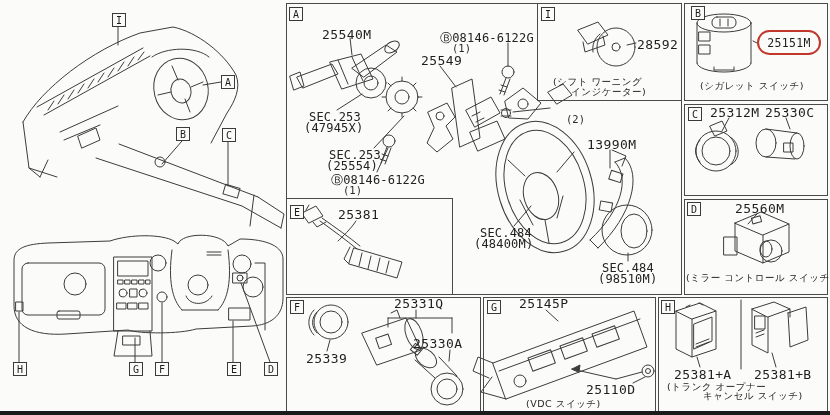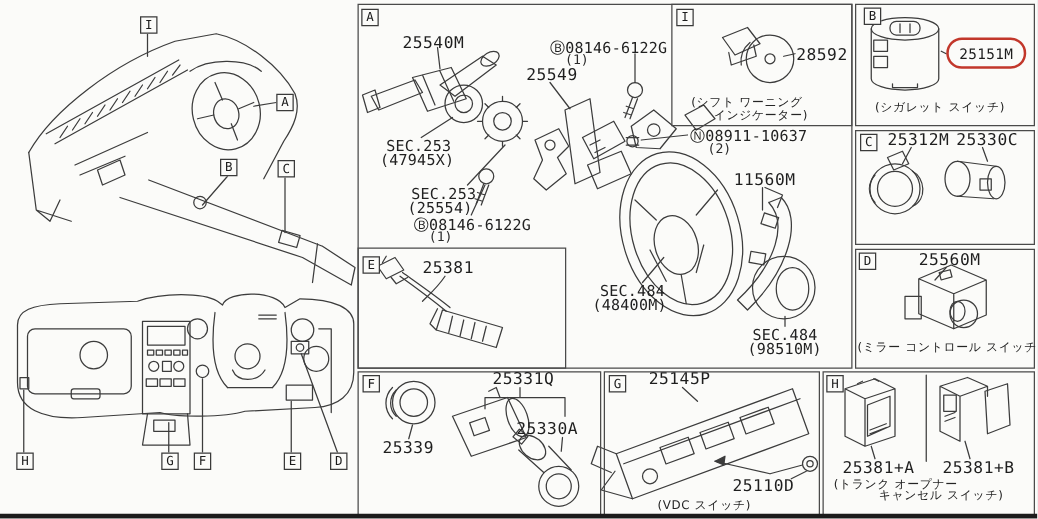--- a/index.html
+++ b/index.html
@@ -278,23 +278,22 @@
   <div class="pn" style="left:322px;top:27px">25540M</div>
   <div class="ref" style="left:440px;top:30px">Ⓑ08146-6122G</div>
   <div class="qty" style="left:452px;top:42px">(1)</div>
   <div class="pn" style="left:421px;top:53px">25549</div>
   <div class="ref" style="left:309px;top:110px">SEC.253</div>
   <div class="ref" style="left:304px;top:121px">(47945X)</div>
   <div class="ref" style="left:329px;top:148px">SEC.253</div>
   <div class="ref" style="left:326px;top:159px">(25554)</div>
   <div class="ref" style="left:331px;top:172px">Ⓑ08146-6122G</div>
   <div class="qty" style="left:343px;top:184px">(1)</div>
-  <div class="ref" style="left:552px;top:101px">Ⓝ08911-10637</div>
   <div class="qty" style="left:566px;top:113px">(2)</div>
-  <div class="pn" style="left:587px;top:137px">11560M</div>
+  <div class="pn" style="left:587px;top:137px">13990M</div>
   <div class="ref" style="left:480px;top:226px">SEC.484</div>
   <div class="ref" style="left:474px;top:237px">(48400M)</div>
   <div class="ref" style="left:602px;top:261px">SEC.484</div>
   <div class="ref" style="left:598px;top:272px">(98510M)</div>
 
   <div class="pn" style="left:637px;top:37px">28592</div>
   <div class="cap" style="left:553px;top:76px">(シフト ワーニング</div>
   <div class="cap" style="left:571px;top:86px">インジケーター)</div>
 
   <div class="red-oval">

